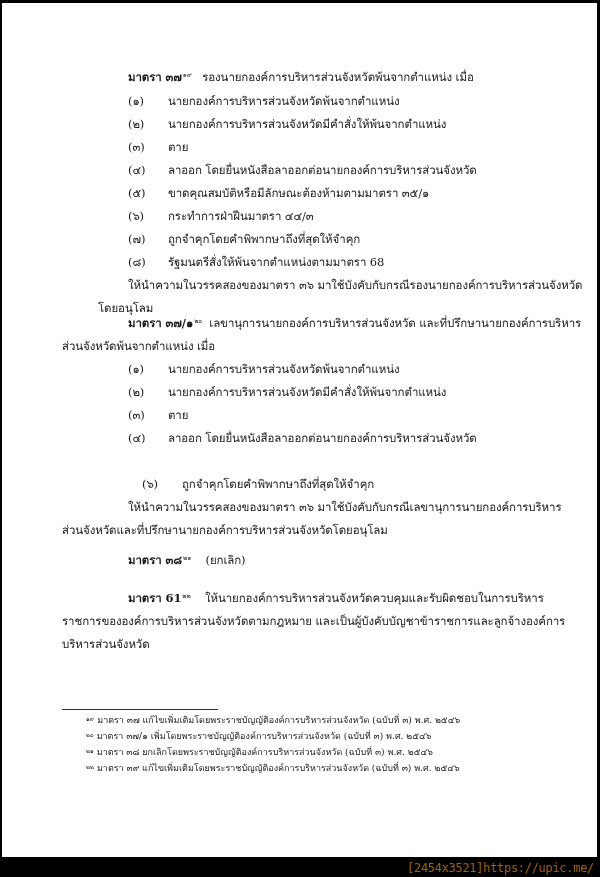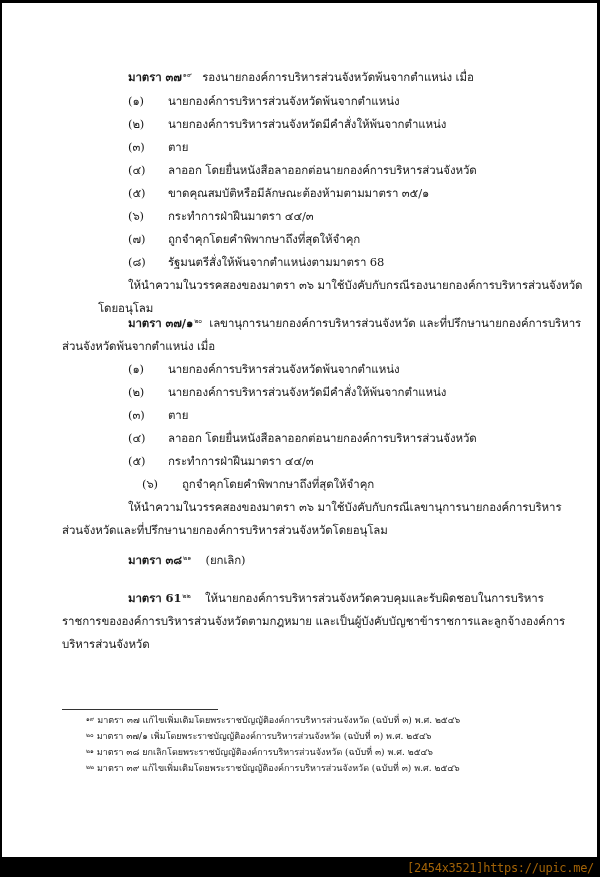--- a/index.html
+++ b/index.html
@@ -82,21 +82,20 @@
   <div class="line" style="left:126px; top:308px;">
     <span class="bold">มาตรา ๓๗/๑</span><sup>๒๐</sup>
     &nbsp;<span>เลขานุการนายกองค์การบริหารส่วนจังหวัด และที่ปรึกษานายกองค์การบริหาร</span>
   </div>
   <div class="line" style="left:60px; top:331px;">ส่วนจังหวัดพ้นจากตำแหน่ง เมื่อ</div>
 
   <div class="line" style="left:126px; top:354px;"><span class="num">(๑)</span><span>นายกองค์การบริหารส่วนจังหวัดพ้นจากตำแหน่ง</span></div>
   <div class="line" style="left:126px; top:377px;"><span class="num">(๒)</span><span>นายกองค์การบริหารส่วนจังหวัดมีคำสั่งให้พ้นจากตำแหน่ง</span></div>
   <div class="line" style="left:126px; top:400px;"><span class="num">(๓)</span><span>ตาย</span></div>
   <div class="line" style="left:126px; top:423px;"><span class="num">(๔)</span><span>ลาออก โดยยื่นหนังสือลาออกต่อนายกองค์การบริหารส่วนจังหวัด</span></div>
-  <div class="line" style="left:126px; top:446px;"><span class="num">(๕)</span><span>กระทำการฝ่าฝืนมาตรา ๔๔/๓</span></div>
   <div class="line" style="left:140px; top:469px;"><span class="num">(๖)</span><span>ถูกจำคุกโดยคำพิพากษาถึงที่สุดให้จำคุก</span></div>
 
   <div class="line" style="left:126px; top:492px;">ให้นำความในวรรคสองของมาตรา ๓๖ มาใช้บังคับกับกรณีเลขานุการนายกองค์การบริหาร</div>
   <div class="line" style="left:60px; top:515px;">ส่วนจังหวัดและที่ปรึกษานายกองค์การบริหารส่วนจังหวัดโดยอนุโลม</div>
 
   <div class="line" style="left:126px; top:545px;">
     <span class="bold">มาตรา ๓๘</span><sup>๒๑</sup>
     &nbsp;&nbsp;&nbsp;<span>(ยกเลิก)</span>
   </div>
 

